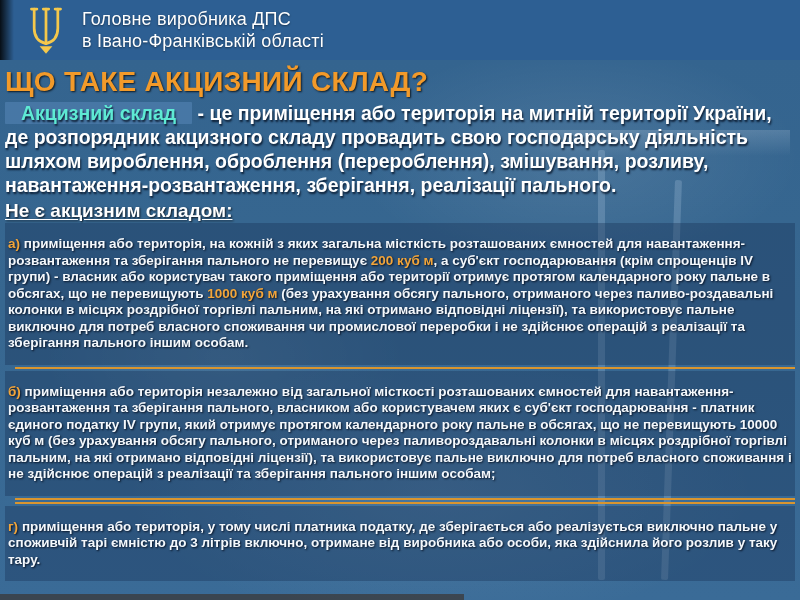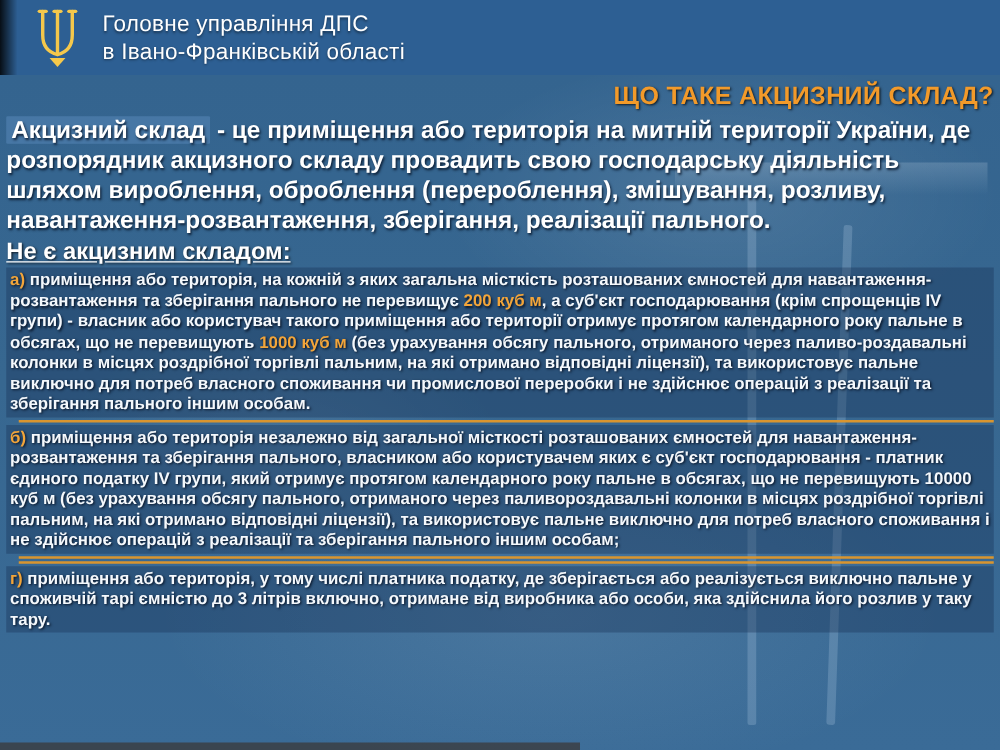--- a/index.html
+++ b/index.html
@@ -33,38 +33,38 @@
   }
   .pole{position:absolute;background:rgba(195,220,240,.22);width:7px;border-radius:2px;}
   .pole.p1{left:598px;top:90px;height:430px;}
   .pole.p2{left:668px;top:120px;height:400px;transform:rotate(2deg);}
   .canopy{position:absolute;left:540px;top:70px;width:250px;height:26px;
           background:linear-gradient(180deg,rgba(230,240,250,.18),rgba(230,240,250,0));}
   .ground{position:absolute;left:0;bottom:0;width:58%;height:6px;background:rgba(58,38,22,.55);}
   
   .content{position:absolute;top:60px;left:0;right:0;bottom:0;z-index:2;padding:2px 5px 0 5px;}
   .title{
-    margin:0;text-align:right;font-size:20px;font-weight:bold;
+    margin:0;text-align:left;font-size:28px;font-weight:bold;
     color:#f29a2a;letter-spacing:.3px;padding:4px 0 3px 0;
     text-shadow:1px 1px 2px rgba(0,0,0,.75);
   }
   .intro{
     margin:0;color:#ffffff;font-weight:bold;font-size:19.5px;line-height:24px;
     text-shadow:1px 2px 2px rgba(8,22,42,.9);
   }
-  .hl-box{color:#ffffff;background:rgba(92,140,190,.48);padding:0 4px;border-radius:1px;}
+  .hl-box{color:#5eead4;background:rgba(92,140,190,.48);padding:0 16px;border-radius:1px;}
   .section-heading{
     margin:3px 0 1px 0;font-size:19px;font-weight:bold;color:#ffffff;
     text-decoration:underline;text-underline-offset:2px;
     text-shadow:1px 1px 2px rgba(0,0,0,.75);
   }
   .item{
     color:#f4f8fc;font-weight:bold;font-size:13.5px;line-height:16.5px;
     text-shadow:1px 1px 2px rgba(5,15,32,.95);
-    background:rgba(22,47,84,.36);padding:2px 3px;
+    background:rgba(22,47,84,.36);padding:13px 3px;
   }
   .item p{margin:0;}
   .orange{color:#f2a53a;}
   .divider{border:0;border-top:2px solid #d9952f;margin:2px 0 2px 10px;}
 </style>
 </head>
 <body>
 
 <div class="poster">
 
@@ -75,21 +75,21 @@
           <path d="M9 5 V26 C9 36 14 41 22 43 C30 41 35 36 35 26 V5"></path>
           <path d="M22 5 V43"></path>
           <path d="M6 5 H12"></path>
           <path d="M19 5 H25"></path>
           <path d="M32 5 H38"></path>
         </g>
         <path d="M15 46 L22 54 L29 46 Z" fill="#f5c84b"></path>
       </svg>
     </span>
     <div class="org">
-      <div>Головне управління ДПС</div>
+      <div>Головне виробника ДПС</div>
       <div>в Івано-Франківській області</div>
     </div>
   </header>
 
   <div class="body-bg">
     <div class="canopy"></div>
     <div class="pole p1"></div>
     <div class="pole p2"></div>
     <div class="ground"></div>
   </div>

